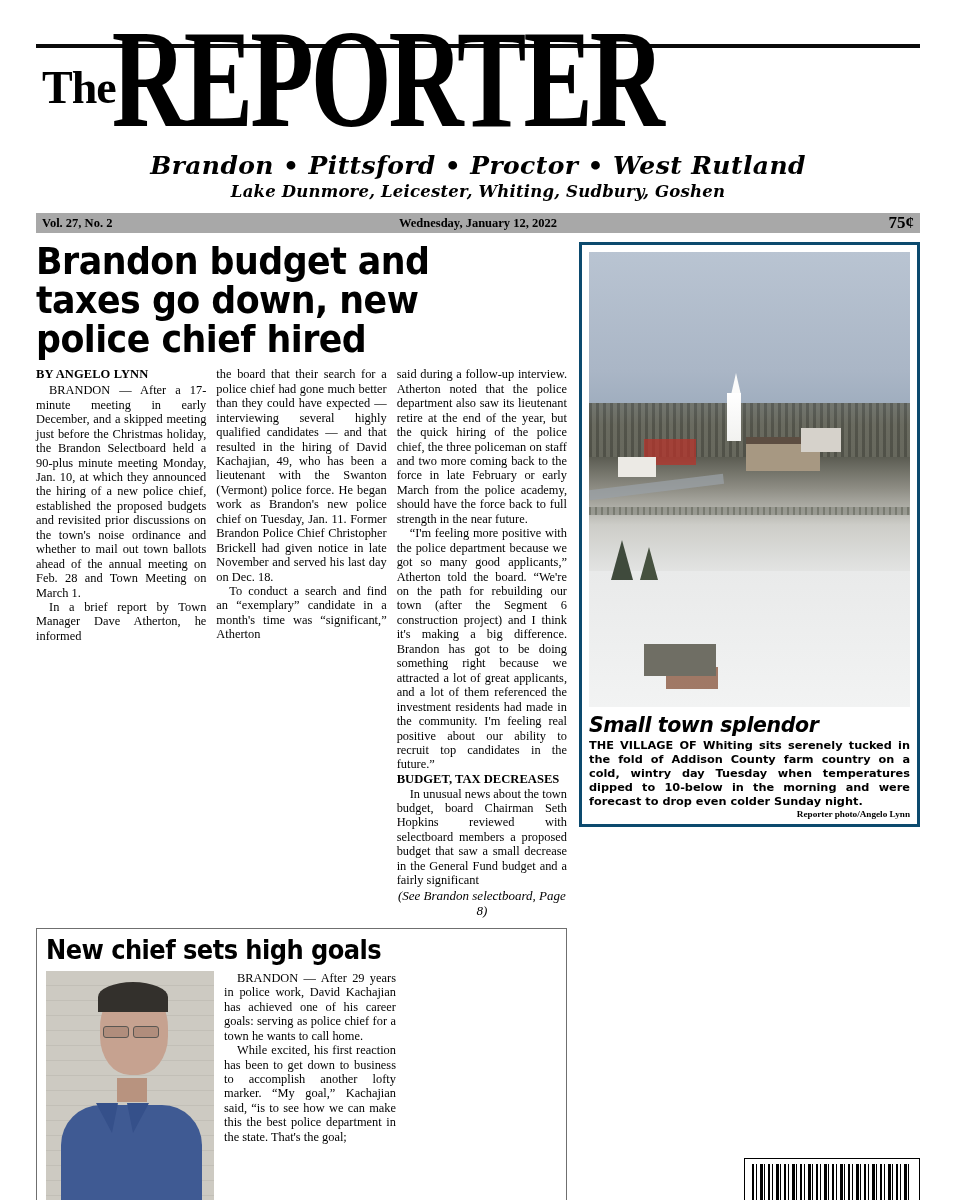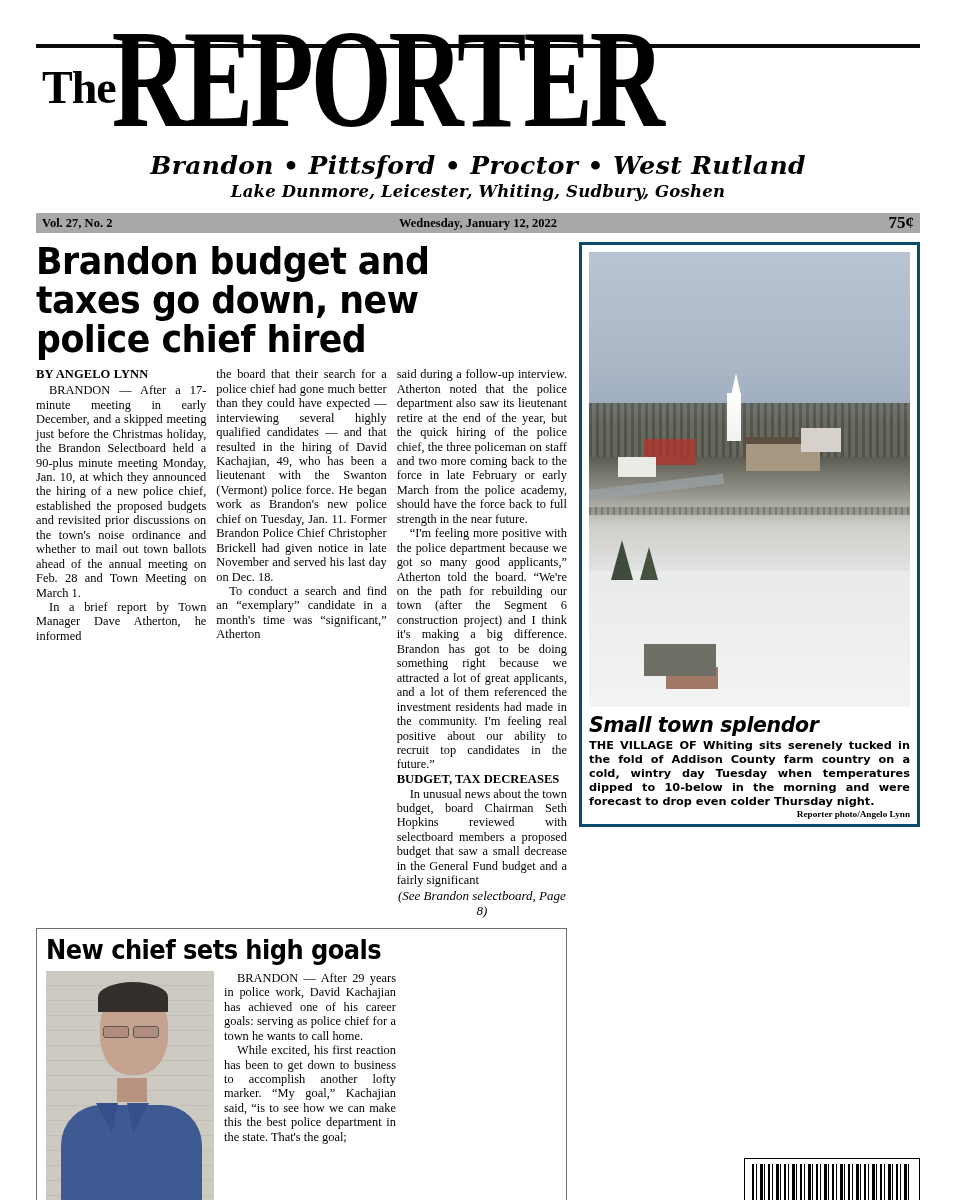--- a/index.html
+++ b/index.html
@@ -278,21 +278,21 @@
           <div class="pv-bldg4"></div>
           <div class="pv-road"></div>
           <div class="pv-hedge"></div>
           <div class="pv-field"></div>
           <div class="pv-pine"></div>
           <div class="pv-pine2"></div>
           <div class="pv-feeder2"></div>
           <div class="pv-feeder"></div>
         </div>
         <div class="cap-head">Small town splendor</div>
-        <div class="cap-body">THE VILLAGE OF Whiting sits serenely tucked in the fold of Addison County farm country on a cold, wintry day Tuesday when temperatures dipped to 10-below in the morning and were forecast to drop even colder Thursday night.</div>
+        <div class="cap-body">THE VILLAGE OF Whiting sits serenely tucked in the fold of Addison County farm country on a cold, wintry day Tuesday when temperatures dipped to 10-below in the morning and were forecast to drop even colder Sunday night.</div>
         <div class="cap-credit">Reporter photo/Angelo Lynn</div>
       </div>
     </div>
   </div>
 
   <div class="barcode-box">
     <div class="barcode-bars"></div>
 
   </div>
 

